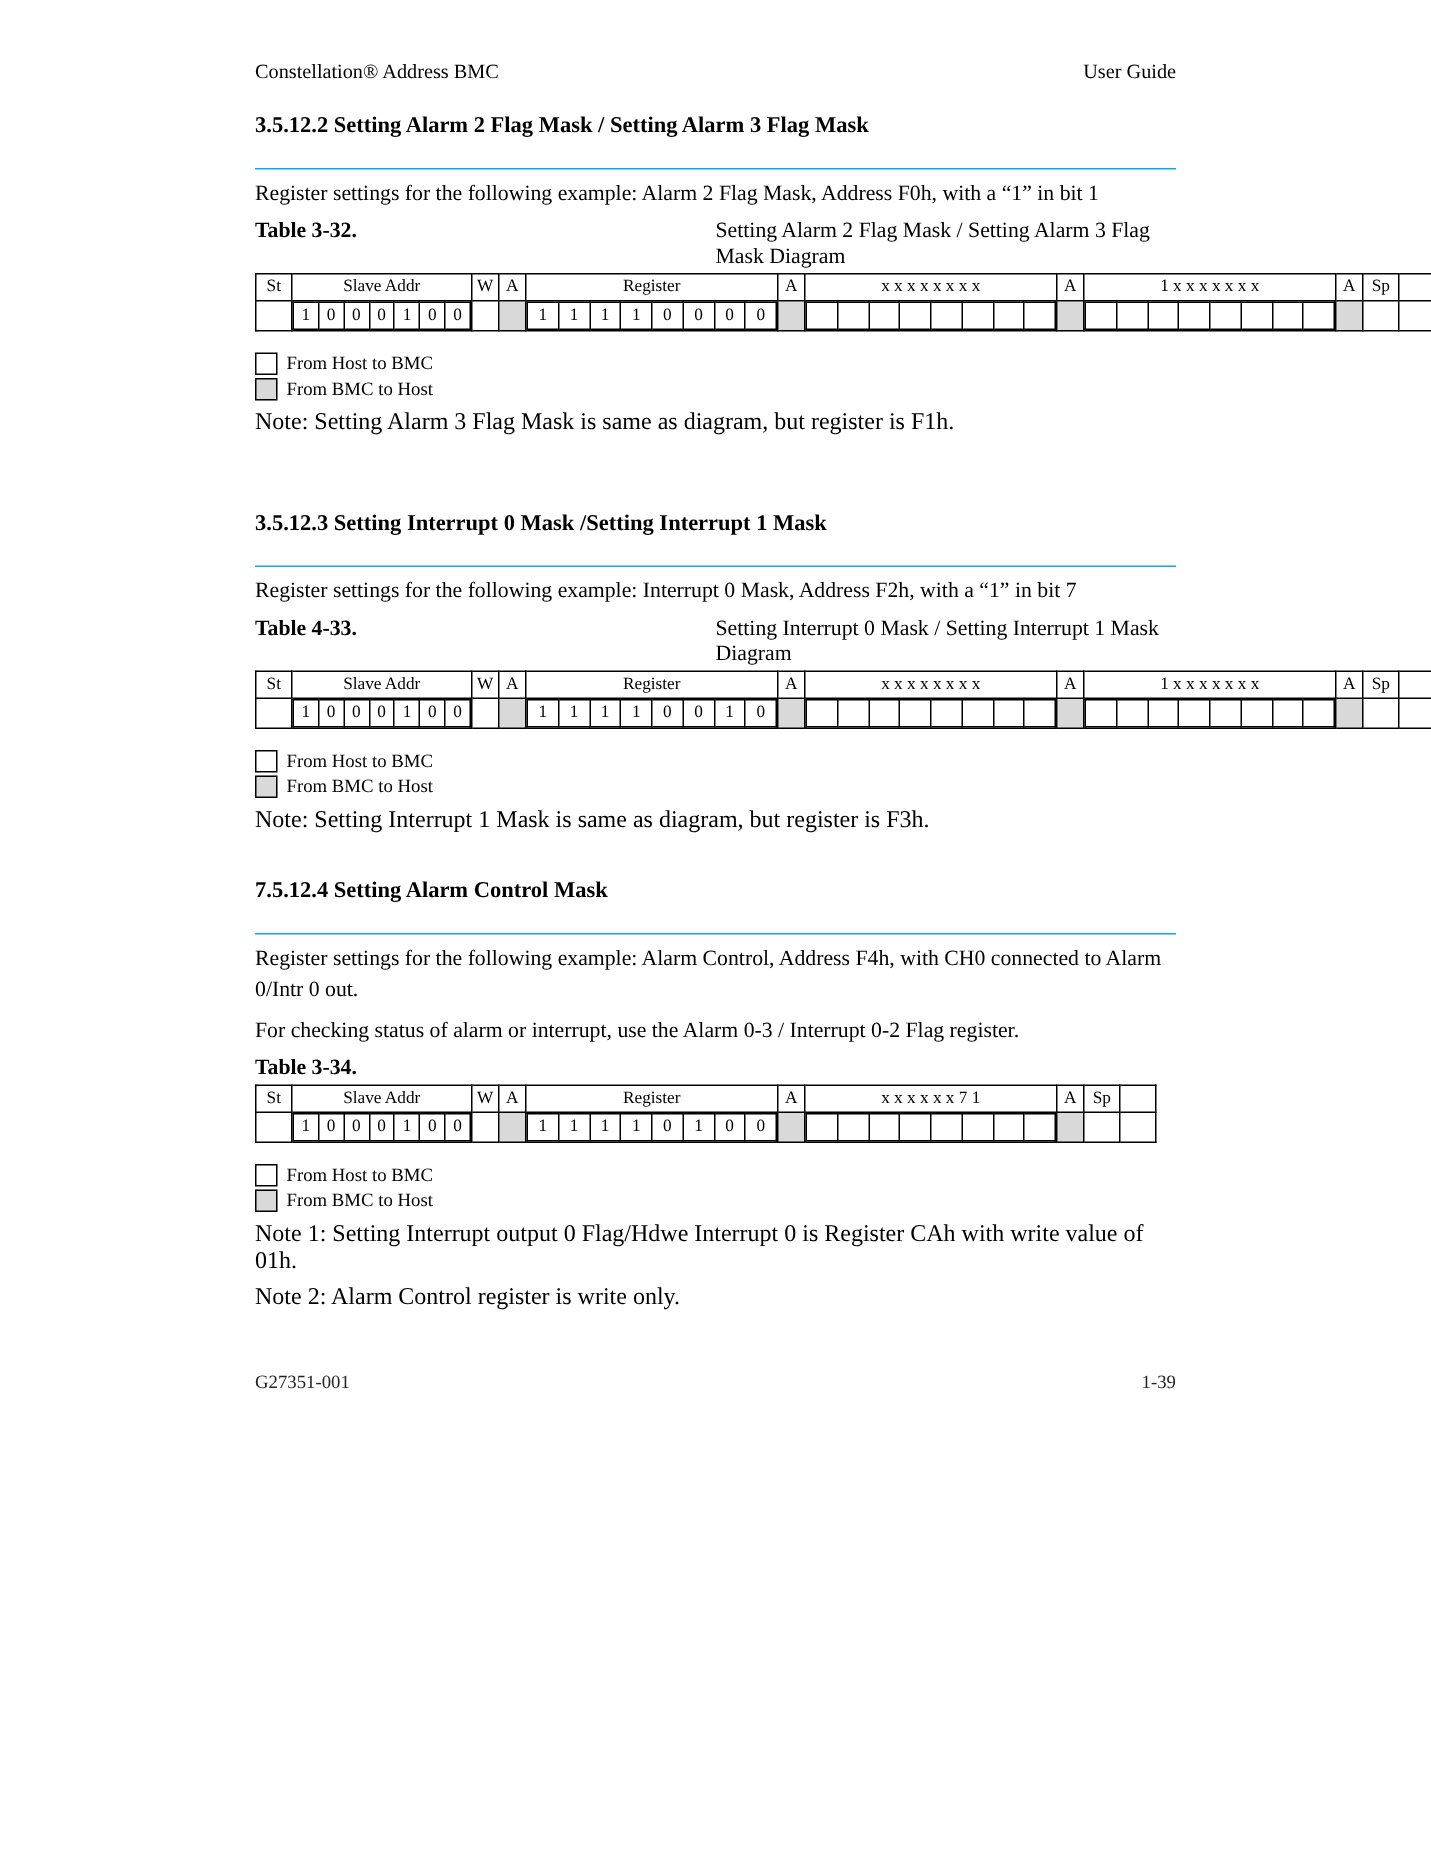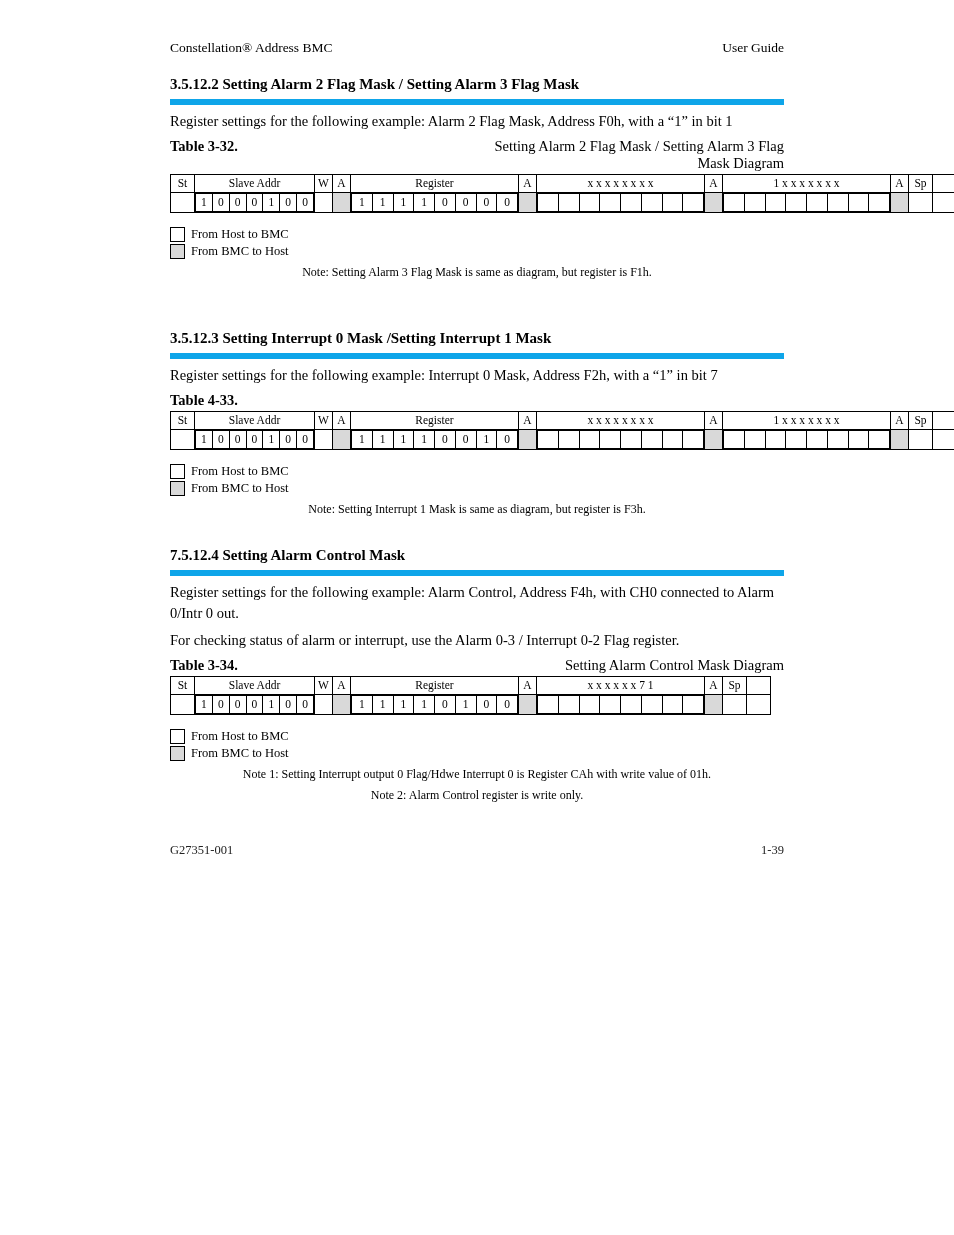--- a/index.html
+++ b/index.html
@@ -14,36 +14,36 @@
   }
   .page-head {
     display: flex;
     justify-content: space-between;
     font-size: 13.5px;
     margin-bottom: 2px;
   }
   .section-title {
     font-size: 15px;
     font-weight: bold;
-    border-bottom: 6px solid #0ea5e9;
-    padding-bottom: 6px;
+    border-bottom: 1px solid #0ea5e9;
+    padding-bottom: 19px;
     margin-top: 20px;
     margin-bottom: 4px;
   }
   .intro {
     margin: 6px 0 4px 0;
     line-height: 1.45;
   }
   .label-line {
     display: flex;
     justify-content: space-between;
     margin: 6px 0 2px 0;
   }
   .label-line .l { font-weight: bold; }
-  .label-line .r { text-align: right; width: 50%; }
+  .label-line .r { text-align: left; width: 50%; }
   .diagram {
     border: 1px solid #000;
     border-collapse: collapse;
     width: 100%;
     table-layout: fixed;
     font-size: 11.5px;
   }
   .diagram td, .diagram th {
     border: 1px solid #000;
     padding: 1px 1px;
@@ -53,21 +53,21 @@
     vertical-align: middle;
   }
   .st { background: #fff; }
   .shaded { background: #d9d9d9; }
   .legend { margin-top: 14px; }
   .legend-row { display: flex; align-items: center; margin-bottom: 2px; font-size: 12.5px;}
   .legend-box {
     width: 15px; height: 15px; border: 1px solid #000; margin-right: 6px; display: inline-block;
   }
   .legend-box.shaded { background: #d9d9d9; }
-  .note-line { font-size: 12px; margin-top: 6px; text-align: center; }
+  .note-line { font-size: 16px; margin-top: 6px; }
   .footer {
     display: flex;
     justify-content: space-between;
     font-size: 12.5px;
     color: #222;
     margin-top: 40px;
   }
 
   
   .col-stA { width: 24px; }
@@ -209,20 +209,21 @@
       <span class="legend-box shaded"></span>
       <span>From BMC to Host</span>
     </div>
 </div>
 <div class="note-line">Note: Setting Alarm 3 Flag Mask is same as diagram, but register is F1h.</div>
 
 <div class="section-title" style="margin-top:50px">3.5.12.3   Setting Interrupt 0 Mask /Setting Interrupt 1 Mask</div>
 <p class="intro">Register settings for the following example: Interrupt 0 Mask, Address F2h, with a “1” in bit 7</p>
 <div class="label-line">
   <span class="l">Table 4-33.</span>
+  <span class="r">Setting Interrupt 0 Mask / Setting Interrupt 1 Mask Diagram</span>
 </div>
 
 <table class="diagram">
   <colgroup>
     <col class="col-stA">
       <col class="col-slave">
       <col class="col-rw">
       <col class="col-ack">
     <col class="col-byte">
       <col class="col-ack">
@@ -333,21 +334,20 @@
       <span>From BMC to Host</span>
     </div>
 </div>
 <div class="note-line">Note: Setting Interrupt 1 Mask is same as diagram, but register is F3h.</div>
 
 <div class="section-title" style="margin-top:30px">7.5.12.4   Setting Alarm Control Mask</div>
 <p class="intro">Register settings for the following example: Alarm Control, Address F4h, with CH0 connected to Alarm 0/Intr 0 out.</p>
 <p class="intro">For checking status of alarm or interrupt, use the Alarm 0-3 / Interrupt 0-2 Flag register.</p>
 <div class="label-line">
   <span class="l">Table 3-34.</span>
-  <span class="r">Setting Alarm Control Mask Diagram</span>
 </div>
 
 <table class="diagram d3">
   <colgroup>
     <col class="col-stA">
       <col class="col-slave">
       <col class="col-rw">
       <col class="col-ack">
     <col class="col-byte">
       <col class="col-ack">

